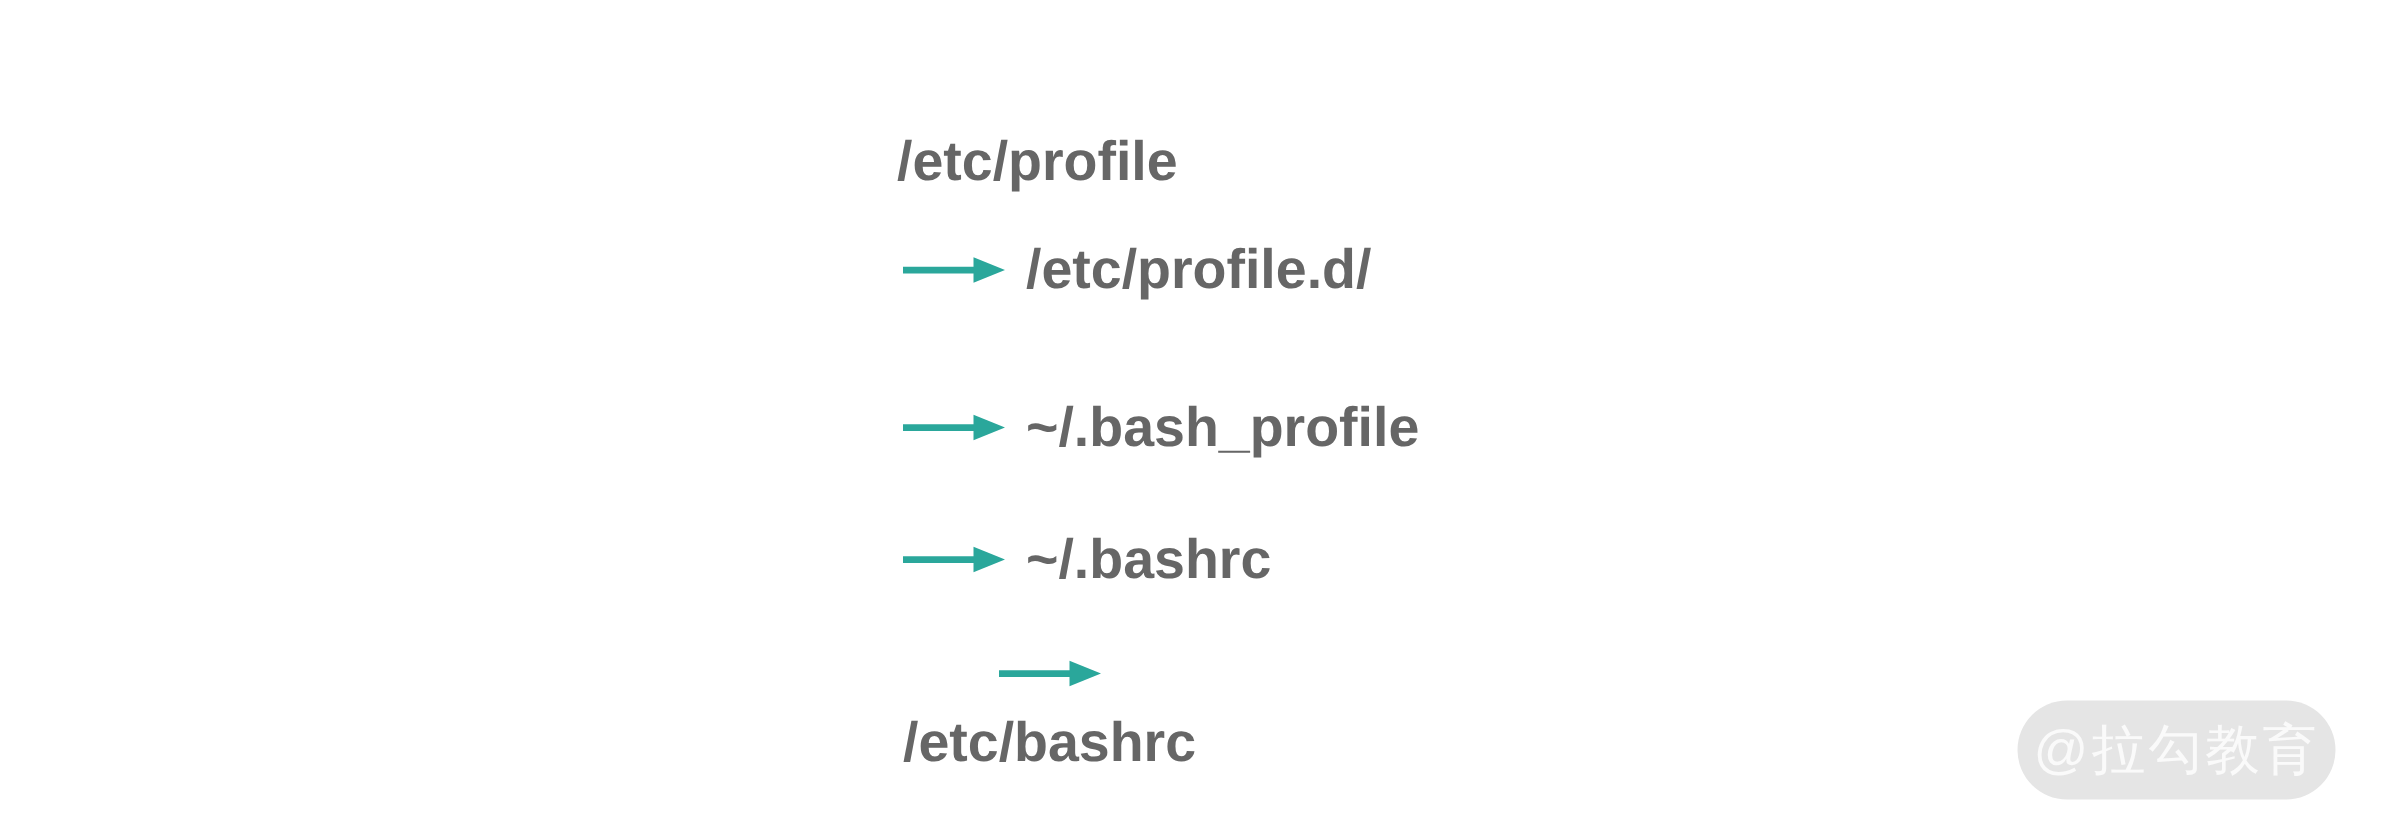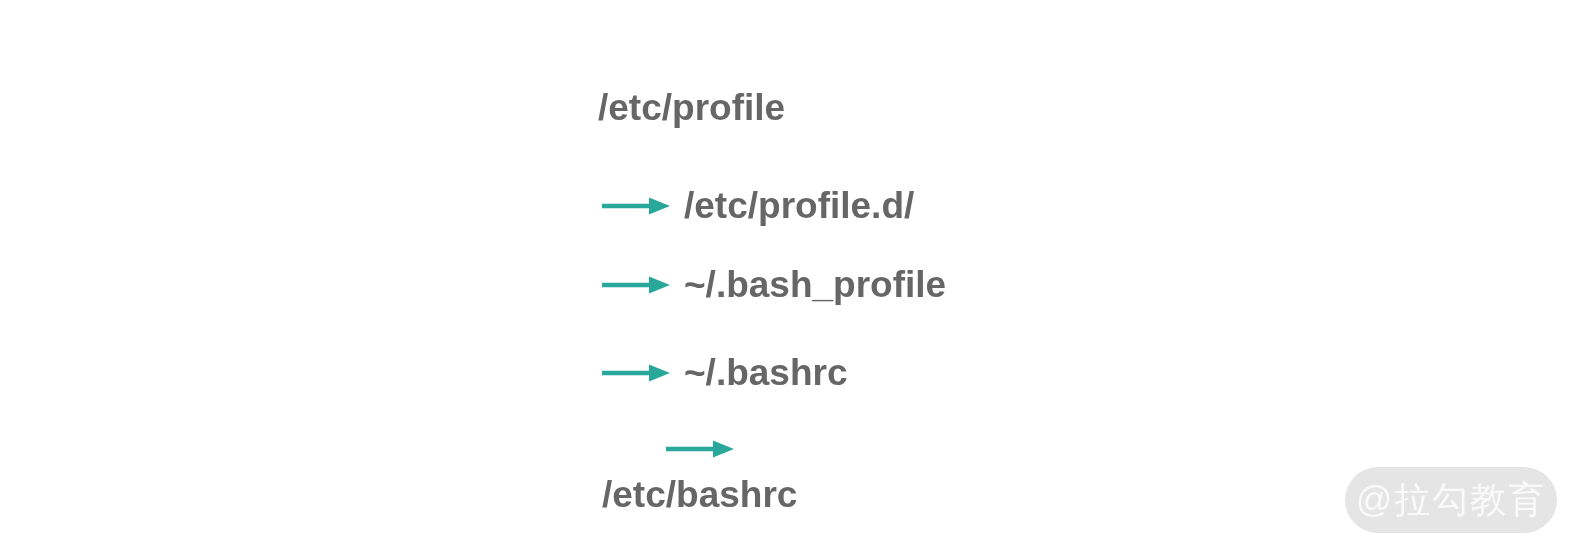--- a/index.html
+++ b/index.html
@@ -30,21 +30,21 @@
     white-space: nowrap;
   }
   .row {
     position: absolute;
     left: 602px;
     height: 44px;
     display: flex;
     align-items: center;
     gap: 14px;
   }
-  .row-1 { top: 184px; }
+  .row-1 { top: 158px; }
   .row-2 { top: 263px; }
   .row-3 { top: 351px; }
   .row-4 { top: 439px; flex-direction: column; }
   .arrow {
     width: 68px; height: 20px;
     color: var(--arrow);
     flex: 0 0 auto;
     display: block;
   }
   .row .label {

